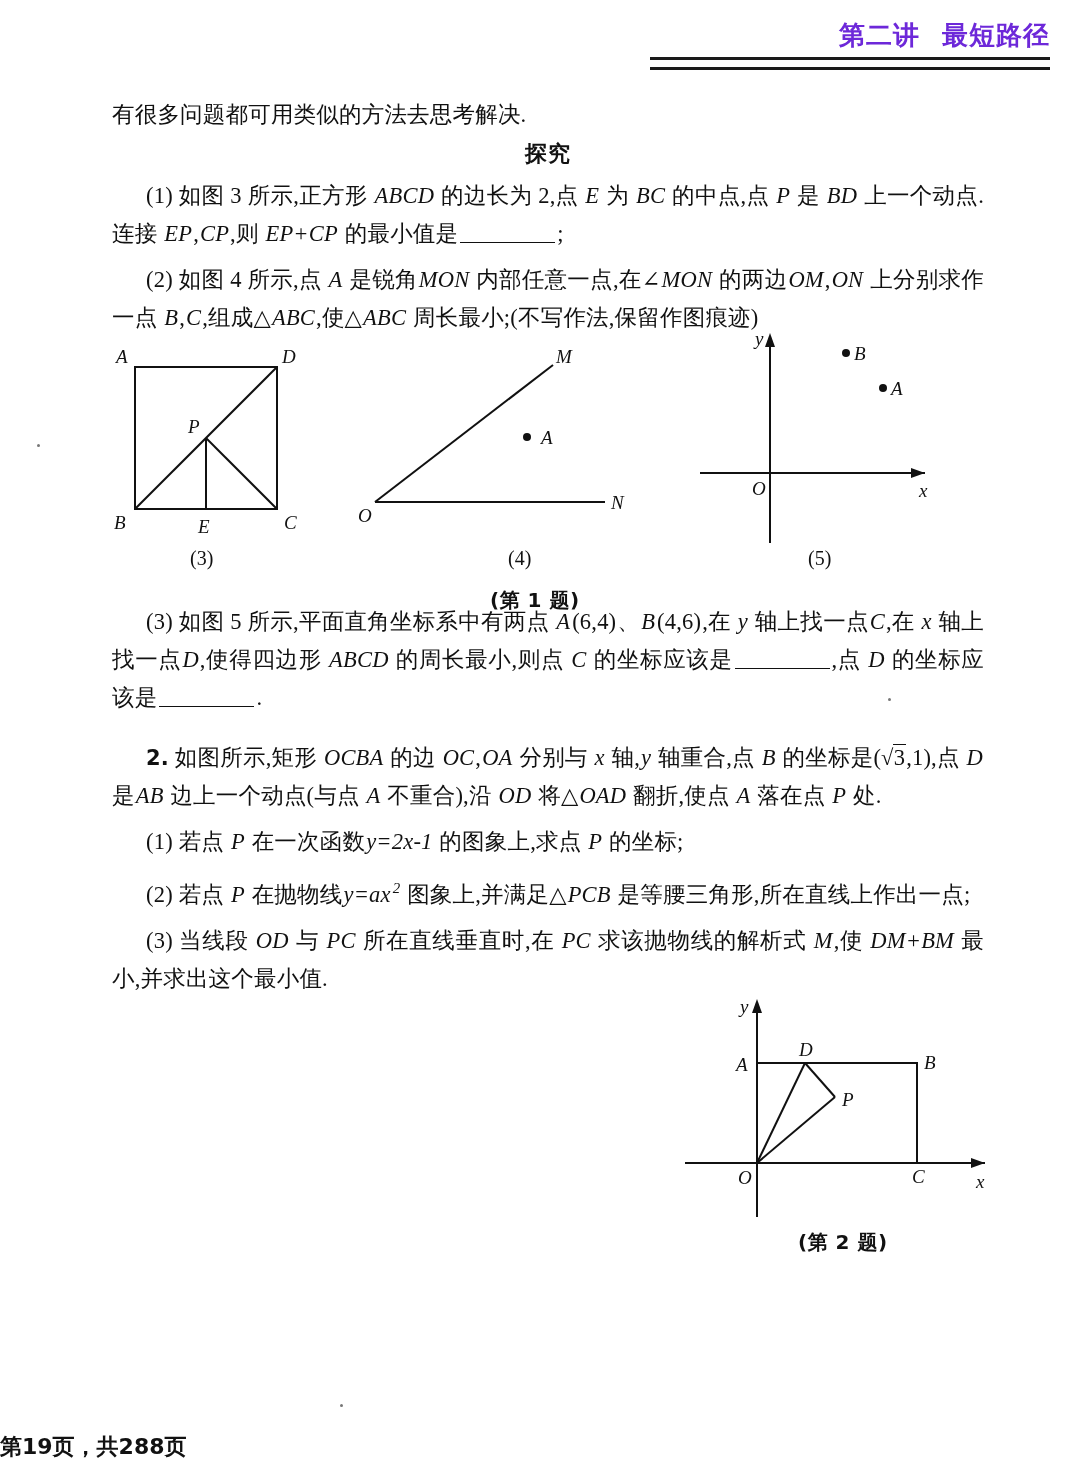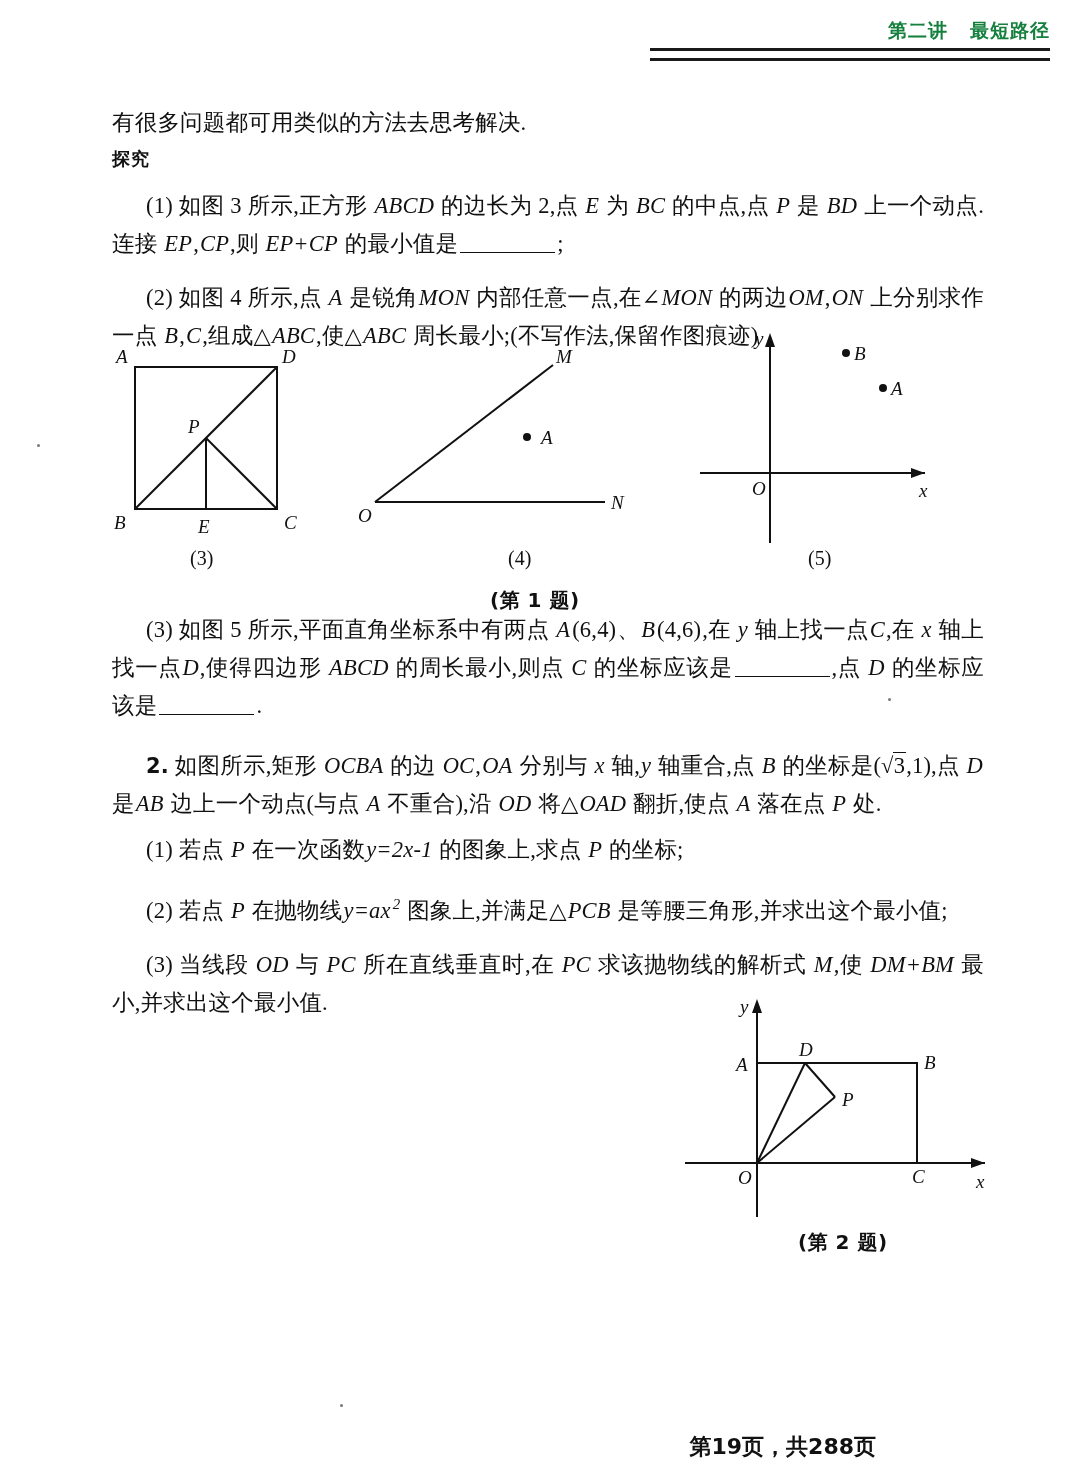--- a/index.html
+++ b/index.html
@@ -20,23 +20,23 @@
   .page-header {
     position: absolute;
     top: 18px;
     right: 30px;
     width: 430px;
     text-align: right;
   }
   .header-title {
     font-family: "DejaVu Sans", "Liberation Sans", sans-serif;
     font-weight: bold;
-    font-size: 19px;
+    font-size: 26px;
     letter-spacing: 1px;
-    color: #15803d;
+    color: #6d28d9;
     display: inline-block;
   }
   .header-title .ht-lesson { margin-right: 22px; }
   .header-rule {
     margin-top: 4px;
     height: 7px;
     border-top: 3px solid #1a1a1a;
     border-bottom: 3px solid #1a1a1a;
     width: 400px;
     margin-left: auto;
@@ -46,30 +46,31 @@
   .content {
     position: absolute;
     left: 112px;
     top: 88px;
     width: 872px;
   }
   .para {
     font-size: 22.5px;
     line-height: 38px;
     text-align: justify;
-    margin: 16px 0 1px 0;
+    margin: 8px 0 1px 0;
     letter-spacing: 0.2px;
   }
   .indent { text-indent: 34px; }
   .bold-label {
     font-family: "DejaVu Sans", "Liberation Sans", sans-serif;
     font-weight: bold;
-    font-size: 18px;
+    font-size: 22px;
     margin: 5px 0 3px 0;
     letter-spacing: 1px;
+    text-align: center;
   }
   .mathit {
     font-family: "Liberation Serif", "DejaVu Serif", serif;
     font-style: italic;
     padding: 0 1px;
   }
   .mathup {
     font-family: "Liberation Serif", "DejaVu Serif", serif;
     font-style: normal;
     padding: 0 1px;
@@ -125,21 +126,21 @@
     width: 330px;
     height: 275px;
   }
 
   
   .footer {
     position: absolute;
     left: 0;
     top: 1432px;
     width: 876px;
-    text-align: right;
+    text-align: left;
     font-family: "DejaVu Sans", "Liberation Sans", sans-serif;
     font-size: 22px;
     font-weight: bold;
     color: #111;
   }
   .speck {
     position: absolute;
     width: 3px; height: 3px;
     background: #777;
     border-radius: 50%;
@@ -221,21 +222,21 @@
 </div>
 
 <div class="content" style="top:595px;">
 
   <p class="para indent"><span>(3) 如图 5 所示,平面直角坐标系中有两点 </span><span class="mathit">A</span><span class="mathup">(6,4)</span><span>、</span><span class="mathit">B</span><span class="mathup">(4,6)</span><span>,在 </span><span class="mathit">y</span><span> 轴上找一点</span><span class="mathit">C</span><span>,在 </span><span class="mathit">x</span><span> 轴上找一点</span><span class="mathit">D</span><span>,使得四边形 </span><span class="mathit">ABCD</span><span> 的周长最小,则点 </span><span class="mathit">C</span><span> 的坐标应该是</span><span class="blank"></span><span>,点 </span><span class="mathit">D</span><span> 的坐标应该是</span><span class="blank"></span><span>.</span></p>
 
   <p class="para indent" style="margin-top:22px;"><b style="font-family:'DejaVu Sans','Liberation Sans',sans-serif;font-size:21px;">2.</b><span> 如图所示,矩形 </span><span class="mathit">OCBA</span><span> 的边 </span><span class="mathit">OC</span><span>,</span><span class="mathit">OA</span><span> 分别与 </span><span class="mathit">x</span><span> 轴,</span><span class="mathit">y</span><span> 轴重合,点 </span><span class="mathit">B</span><span> 的坐标是(</span><span class="radic">√<span class="rad-body">3</span></span><span>,1),点 </span><span class="mathit">D</span><span> 是</span><span class="mathit">AB</span><span> 边上一个动点(与点 </span><span class="mathit">A</span><span> 不重合),沿 </span><span class="mathit">OD</span><span> 将△</span><span class="mathit">OAD</span><span> 翻折,使点 </span><span class="mathit">A</span><span> 落在点 </span><span class="mathit">P</span><span> 处.</span></p>
 
   <p class="para indent" style="margin-top:8px;"><span>(1) 若点 </span><span class="mathit">P</span><span> 在一次函数</span><span class="mathit">y=2x-1</span><span> 的图象上,求点 </span><span class="mathit">P</span><span> 的坐标;</span></p>
 
-  <p class="para indent"><span>(2) 若点 </span><span class="mathit">P</span><span> 在抛物线</span><span class="mathit">y=ax</span><span class="mathit sup">2</span><span> 图象上,并满足△</span><span class="mathit">PCB</span><span> 是等腰三角形,并求出这个最小值;</span></p>
+  <p class="para indent"><span>(2) 若点 </span><span class="mathit">P</span><span> 在抛物线</span><span class="mathit">y=ax</span><span class="mathit sup">2</span><span> 图象上,并满足△</span><span class="mathit">PCB</span><span> 是等腰三角形,所在直线上作出一点;</span></p>
 
   <p class="para indent"><span>(3) 当线段 </span><span class="mathit">OD</span><span> 与 </span><span class="mathit">PC</span><span> 所在直线垂直时,在 </span><span class="mathit">PC</span><span> 求该抛物线的解析式 </span><span class="mathit">M</span><span>,使 </span><span class="mathit">DM+BM</span><span> 最小,并求出这个最小值.</span></p>
 </div>
 
 <div class="speck" style="left:888px; top:698px;"></div>
 
 <div class="figure2">
   <svg width="330" height="240" viewBox="0 0 330 240">
     <g stroke="#111" stroke-width="2" fill="none">
       <line x1="5" y1="178" x2="305" y2="178"></line>

